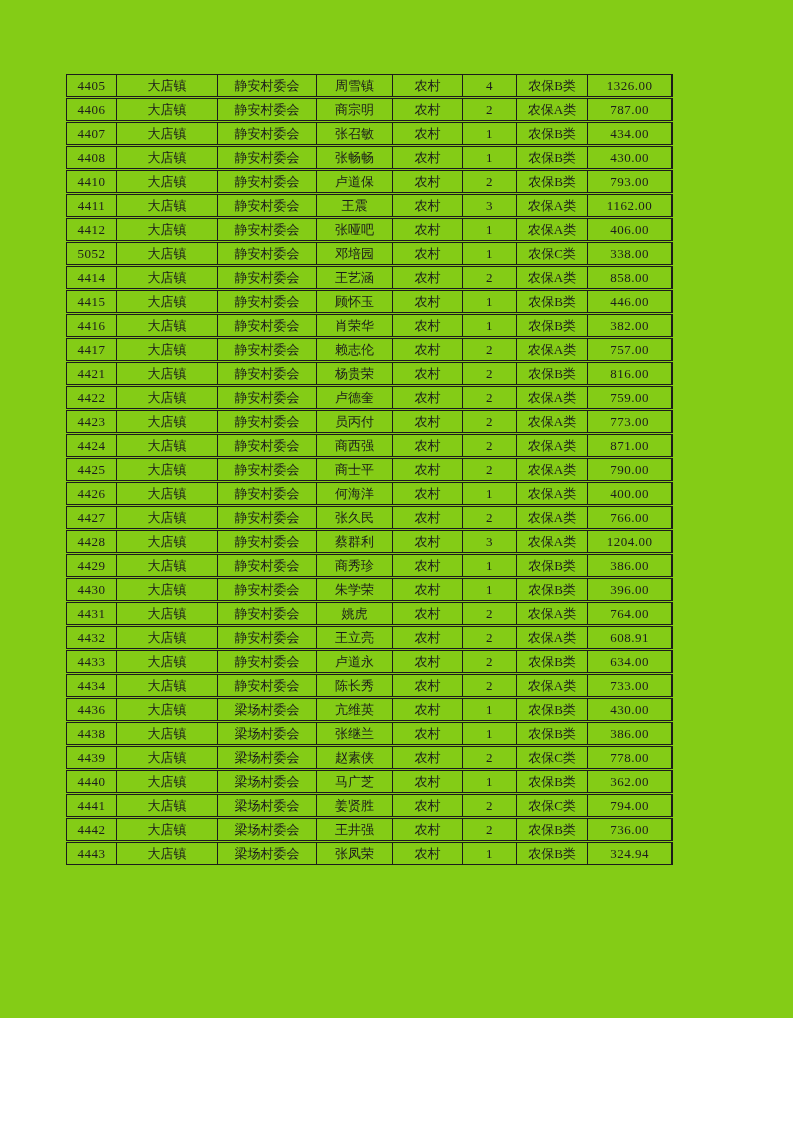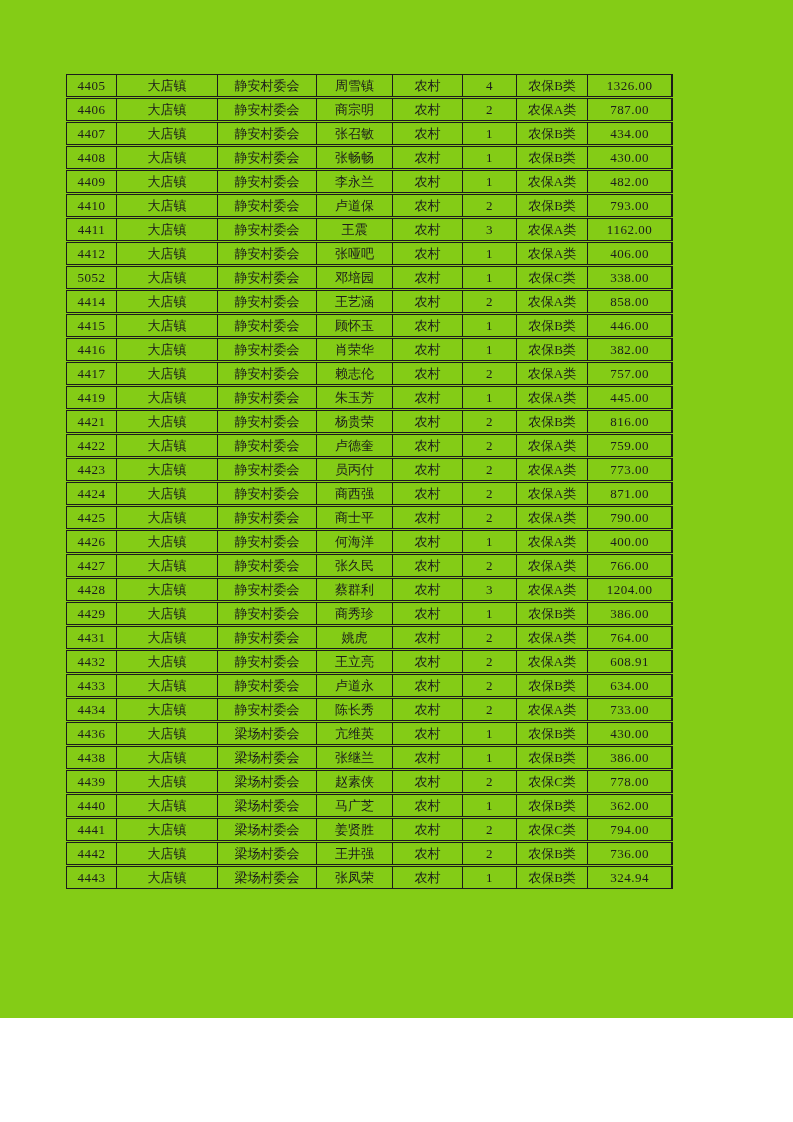--- a/index.html
+++ b/index.html
@@ -108,30 +108,20 @@
           <td class="num">4408</td>
           <td>大店镇</td>
           <td>静安村委会</td>
           <td>张畅畅</td>
           <td>农村</td>
           <td class="num">1</td>
           <td>农保B类</td>
           <td class="num">430.00</td>
         </tr>
         <tr>
-          <td class="num">4409</td>
-          <td>大店镇</td>
-          <td>静安村委会</td>
-          <td>李永兰</td>
-          <td>农村</td>
-          <td class="num">1</td>
-          <td>农保A类</td>
-          <td class="num">482.00</td>
-        </tr>
-        <tr>
           <td class="num">4410</td>
           <td>大店镇</td>
           <td>静安村委会</td>
           <td>卢道保</td>
           <td>农村</td>
           <td class="num">2</td>
           <td>农保B类</td>
           <td class="num">793.00</td>
         </tr>
         <tr>
@@ -198,30 +188,20 @@
           <td class="num">4417</td>
           <td>大店镇</td>
           <td>静安村委会</td>
           <td>赖志伦</td>
           <td>农村</td>
           <td class="num">2</td>
           <td>农保A类</td>
           <td class="num">757.00</td>
         </tr>
         <tr>
-          <td class="num">4419</td>
-          <td>大店镇</td>
-          <td>静安村委会</td>
-          <td>朱玉芳</td>
-          <td>农村</td>
-          <td class="num">1</td>
-          <td>农保A类</td>
-          <td class="num">445.00</td>
-        </tr>
-        <tr>
           <td class="num">4421</td>
           <td>大店镇</td>
           <td>静安村委会</td>
           <td>杨贵荣</td>
           <td>农村</td>
           <td class="num">2</td>
           <td>农保B类</td>
           <td class="num">816.00</td>
         </tr>
         <tr>
@@ -296,20 +276,30 @@
         </tr>
         <tr>
           <td class="num">4429</td>
           <td>大店镇</td>
           <td>静安村委会</td>
           <td>商秀珍</td>
           <td>农村</td>
           <td class="num">1</td>
           <td>农保B类</td>
           <td class="num">386.00</td>
+        </tr>
+        <tr>
+          <td class="num">4430</td>
+          <td>大店镇</td>
+          <td>静安村委会</td>
+          <td>朱学荣</td>
+          <td>农村</td>
+          <td class="num">1</td>
+          <td>农保B类</td>
+          <td class="num">396.00</td>
         </tr>
         <tr>
           <td class="num">4431</td>
           <td>大店镇</td>
           <td>静安村委会</td>
           <td>姚虎</td>
           <td>农村</td>
           <td class="num">2</td>
           <td>农保A类</td>
           <td class="num">764.00</td>

